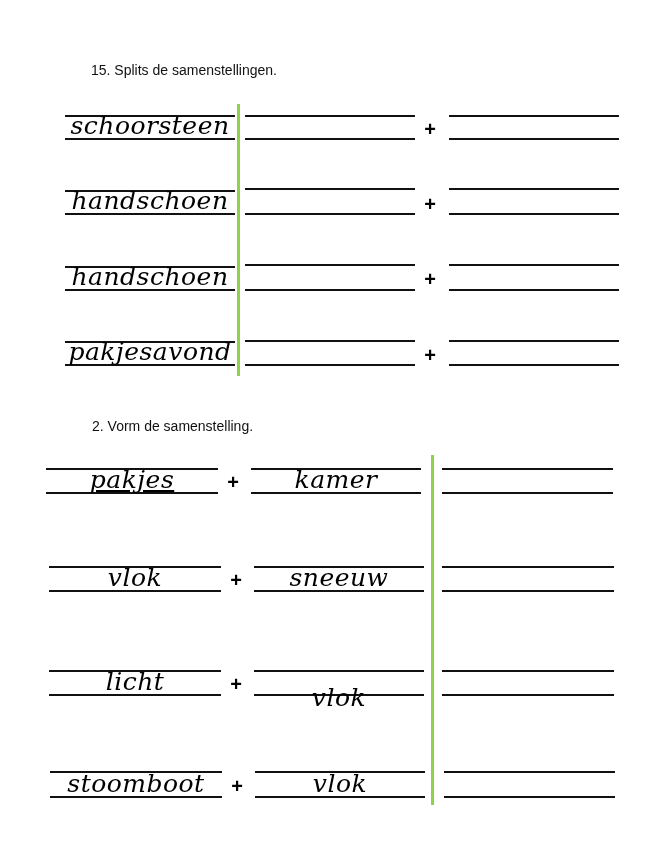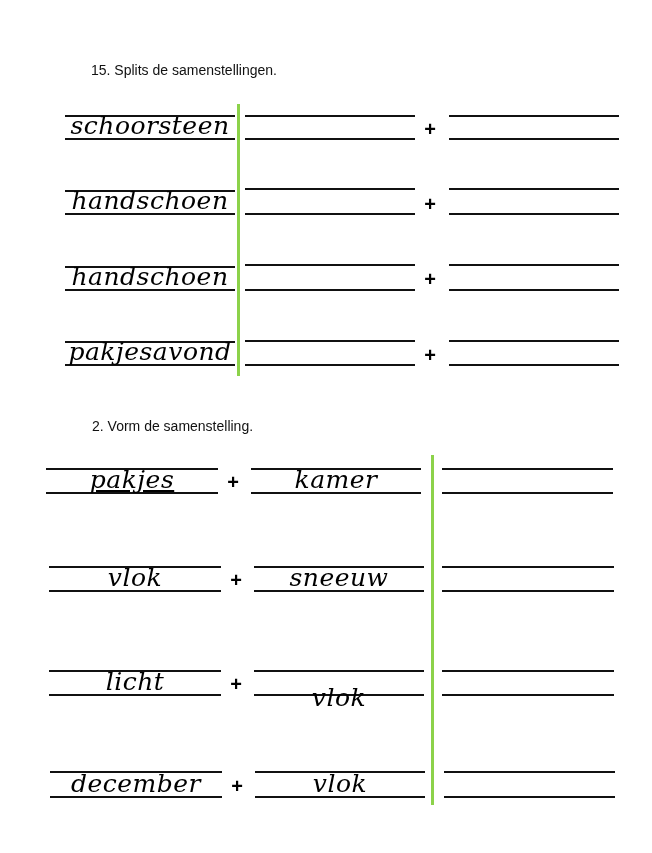--- a/index.html
+++ b/index.html
@@ -102,21 +102,21 @@
     <div class="line" style="left:254px;top:670px;width:170px;"></div>
     <div class="line" style="left:254px;top:694px;width:170px;"></div>
     <div class="word" style="left:254px;top:669px;width:170px;margin-top:16px;">vlok</div>
     <div class="line" style="left:442px;top:670px;width:172px;"></div>
     <div class="line" style="left:442px;top:694px;width:172px;"></div>
   </div>
 
   <div>
     <div class="line" style="left:50px;top:771px;width:172px;"></div>
     <div class="line" style="left:50px;top:796px;width:172px;"></div>
-    <div class="word" style="left:50px;top:771px;width:172px;">december</div>
+    <div class="word" style="left:50px;top:771px;width:172px;">stoomboot</div>
     <div class="plus" style="left:227px;top:776px;">+</div>
     <div class="line" style="left:255px;top:771px;width:170px;"></div>
     <div class="line" style="left:255px;top:796px;width:170px;"></div>
     <div class="word" style="left:255px;top:771px;width:170px;">vlok</div>
     <div class="line" style="left:444px;top:771px;width:171px;"></div>
     <div class="line" style="left:444px;top:796px;width:171px;"></div>
   </div>
 </div>
 
 </body></html>

